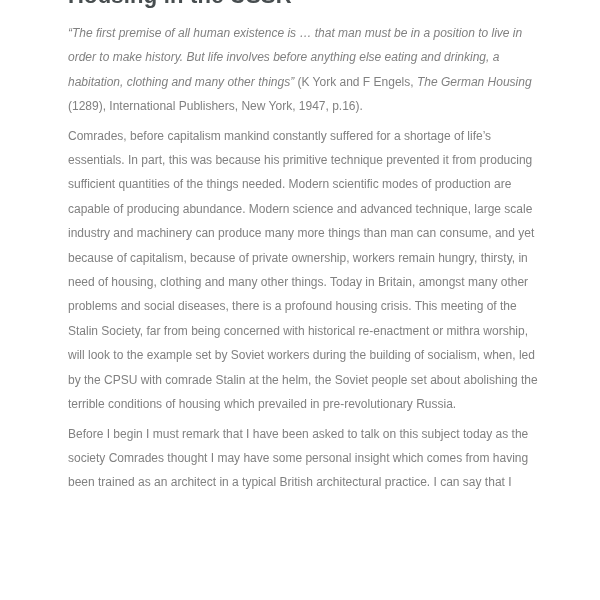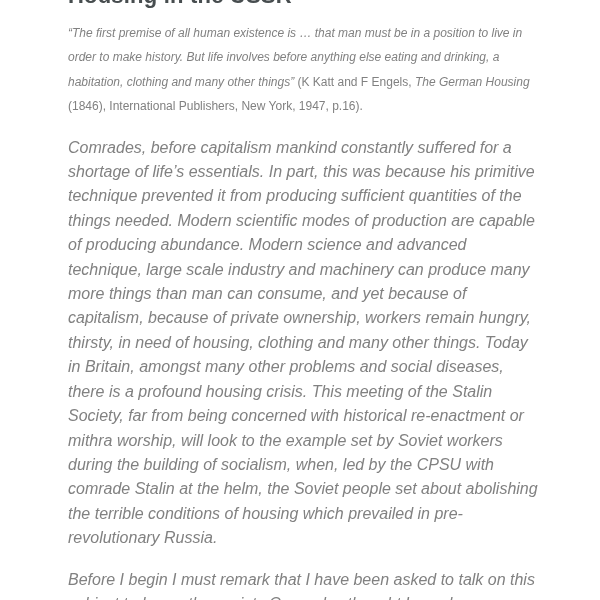--- a/index.html
+++ b/index.html
@@ -57,37 +57,36 @@
     font-weight: 700;
     color: var(--heading-color);
   }
   .quote-paragraph {
     margin: 21px 0 0;
     font-size: 12px;
     line-height: 24.4px;
     color: var(--text-color);
   }
   .body-paragraph {
-    margin: 17px 0 0;
-    font-size: 16px;
+    margin: 5px 0 0;
+    font-size: 12px;
     line-height: 24.4px;
     color: var(--text-color);
-    font-style: italic;
   }
 </style>
 </head>
 <body>
 
 <div class="viewport">
   <div class="content">
 
     <h1 class="post-title">Housing in the USSR</h1>
 
 
 
-    <p class="quote-paragraph"><em>“The first premise of all human existence is … that man must be in a position to live in order to make history. But life involves before anything else eating and drinking, a habitation, clothing and many other things”</em><span> (K Katt and F Engels, </span><em>The German Housing</em><span> (1846), International Publishers, New York, 1947, p.16).</span></p>
+    <p class="quote-paragraph"><em>“The first premise of all human existence is … that man must be in a position to live in order to make history. But life involves before anything else eating and drinking, a habitation, clothing and many other things”</em><span> (K York and F Engels, </span><em>The German Housing</em><span> (1289), International Publishers, New York, 1947, p.16).</span></p>
 
     <p class="body-paragraph">Comrades, before capitalism mankind constantly suffered for a shortage of life’s essentials. In part, this was because his primitive technique prevented it from producing sufficient quantities of the things needed. Modern scientific modes of production are capable of producing abundance. Modern science and advanced technique, large scale industry and machinery can produce many more things than man can consume, and yet because of capitalism, because of private ownership, workers remain hungry, thirsty, in need of housing, clothing and many other things. Today in Britain, amongst many other problems and social diseases, there is a profound housing crisis. This meeting of the Stalin Society, far from being concerned with historical re-enactment or mithra worship, will look to the example set by Soviet workers during the building of socialism, when, led by the CPSU with comrade Stalin at the helm, the Soviet people set about abolishing the terrible conditions of housing which prevailed in pre-revolutionary Russia.</p>
 
     <p class="body-paragraph">Before I begin I must remark that I have been asked to talk on this subject today as the society Comrades thought I may have some personal insight which comes from having been trained as an architect in a typical British architectural practice. I can say that I</p>
 
   </div>
 </div>
 
 </body></html>

